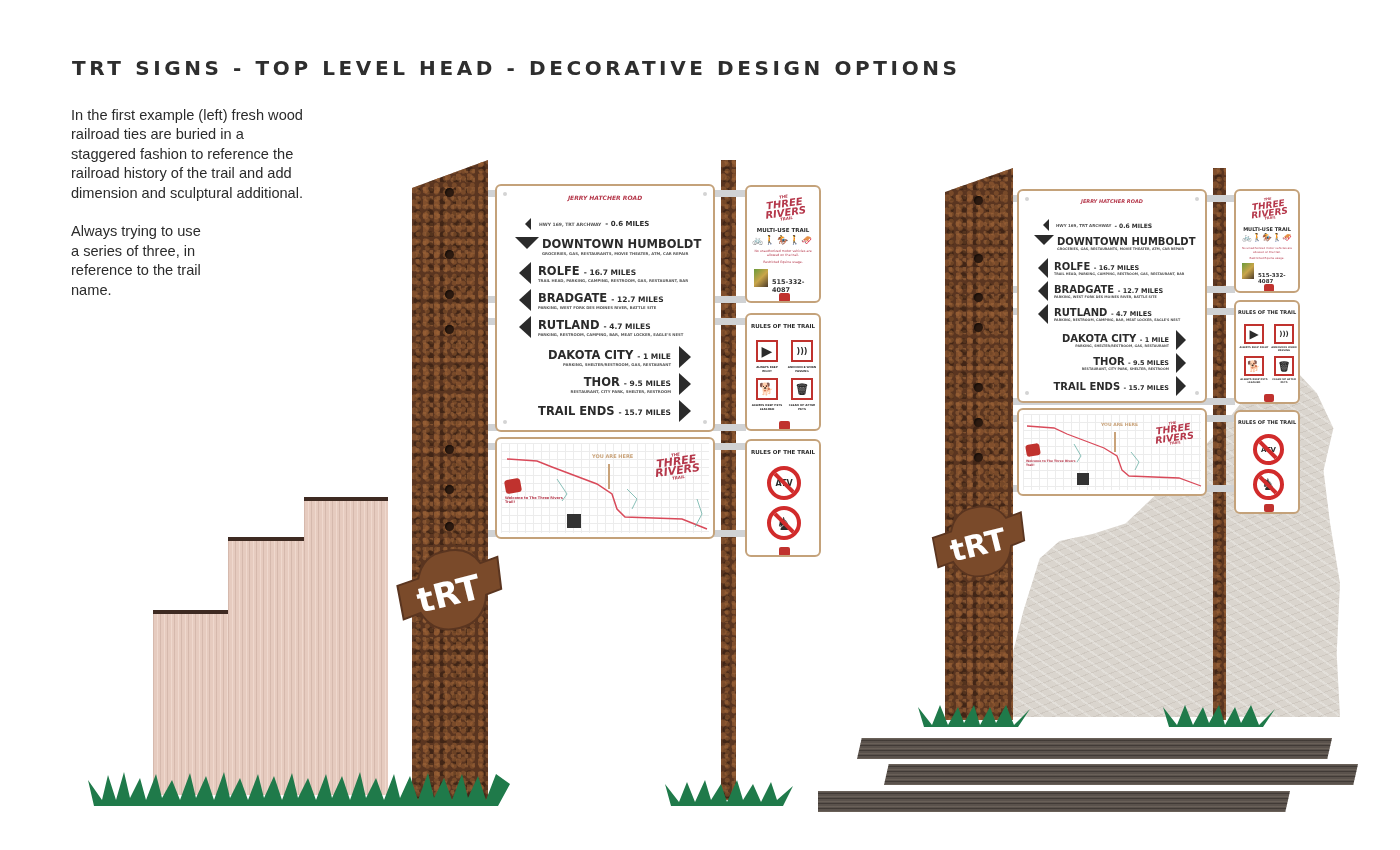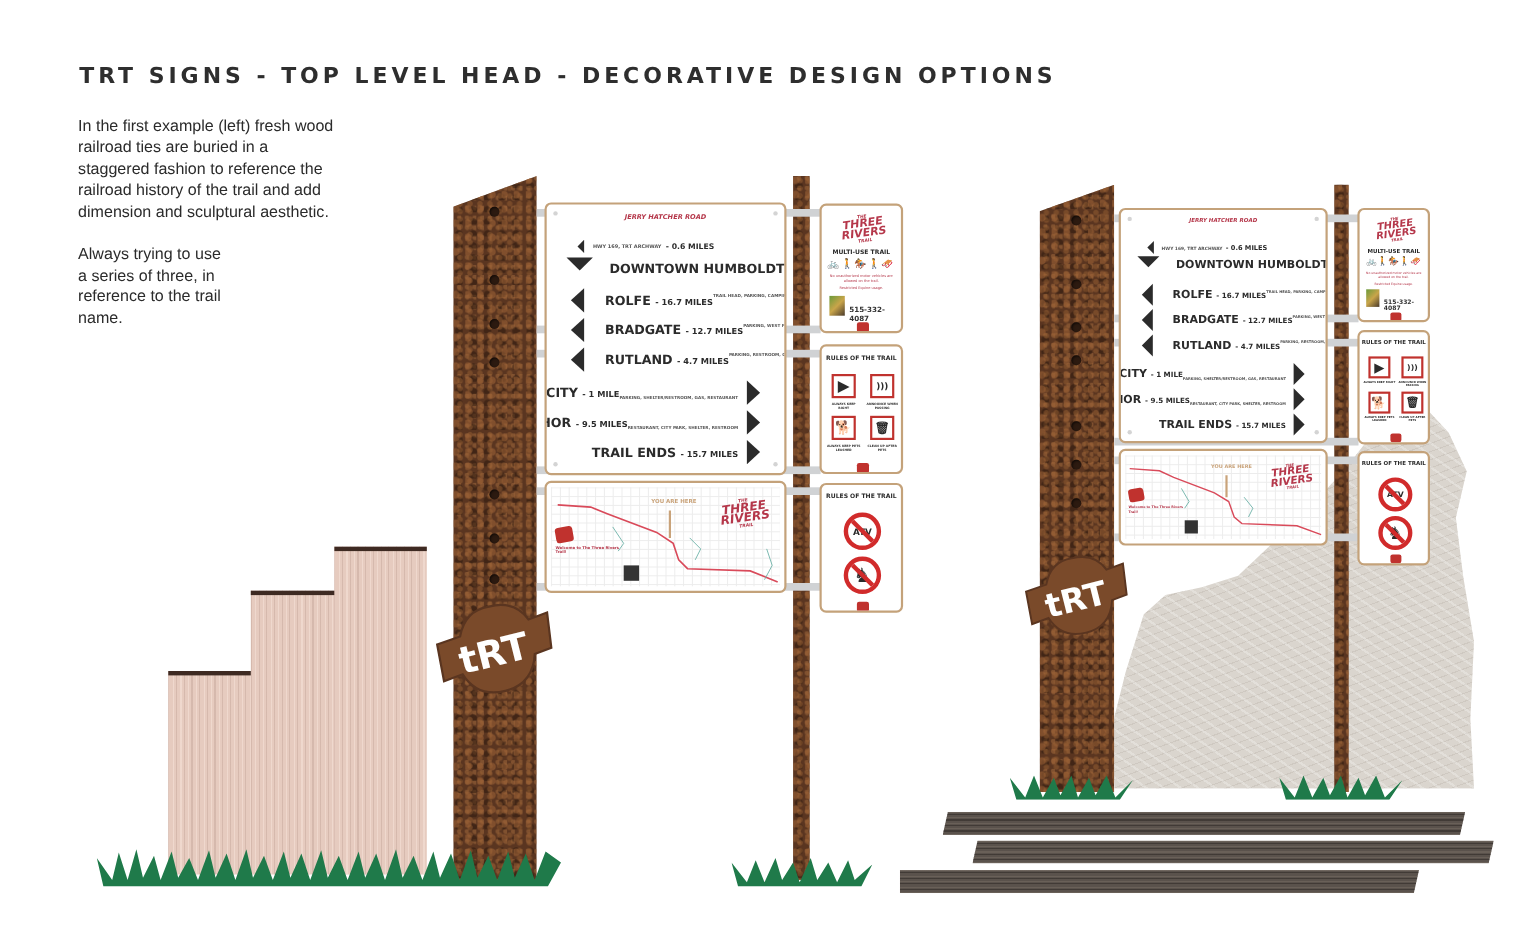--- a/index.html
+++ b/index.html
@@ -35,21 +35,21 @@
     background-image: repeating-linear-gradient(35deg, rgba(255,255,255,0.25) 0 2px, transparent 2px 9px), repeating-linear-gradient(-20deg, rgba(160,150,140,0.2) 0 1px, transparent 1px 7px); }
 
   .rail { position: absolute; height: 7px; background: #d0d2d4; }
 
   
   .panel { position: absolute; background: #fff; border: 2px solid #c4a27a; border-radius: 6px; overflow: hidden; }
   .panel .screw { position: absolute; width: 4px; height: 4px; border-radius: 50%; background: #d4d4d4; }
 
   .dir-header { text-align: center; color: #b5374a; font-weight: bold; font-style: italic; }
   .dir-row { position: absolute; display: flex; align-items: center; }
-  .dir-row .txt { display: flex; flex-direction: row; margin-left: 12px; }
+  .dir-row .txt { display: flex; flex-direction: column; }
   .dir-row .main { font-weight: bold; color: #2b2b2b; white-space: nowrap; font-family: "DejaVu Sans", sans-serif; }
   .dir-row .main .dist { font-weight: bold; }
   .dir-row .sub { color: #555; white-space: nowrap; font-weight: bold; }
   .arrow-l { width: 0; height: 0; border-top: 11px solid transparent; border-bottom: 11px solid transparent; border-right: 12px solid #2b2b2b; }
   .arrow-r { width: 0; height: 0; border-top: 11px solid transparent; border-bottom: 11px solid transparent; border-left: 12px solid #2b2b2b; }
   .arrow-d { width: 0; height: 0; border-left: 12px solid transparent; border-right: 12px solid transparent; border-top: 12px solid #2b2b2b; }
   .arrow-ls { width: 0; height: 0; border-top: 6px solid transparent; border-bottom: 6px solid transparent; border-right: 6px solid #2b2b2b; }
 
   
   .map-grid { position: absolute; inset: 4px; background-image: linear-gradient(#ececec 1px, transparent 1px), linear-gradient(90deg, #ececec 1px, transparent 1px); background-size: 8px 8px; }
@@ -66,21 +66,21 @@
 
   
   .grass { position: absolute; }
 </style>
 </head>
 <body>
 
 <div class="abs page-title">TRT SIGNS - TOP LEVEL HEAD - DECORATIVE DESIGN OPTIONS</div>
 
 <div class="abs desc">
-  <p>In the first example (left) fresh wood railroad ties are buried in a staggered fashion to reference the railroad history of the trail and add dimension and sculptural aesthetic.</p>
+  <p>In the first example (left) fresh wood railroad ties are buried in a staggered fashion to reference the railroad history of the trail and add dimension and sculptural additional.</p>
   <p class="narrow">Always trying to use a series of three, in reference to the trail name.</p>
 </div>
 
 <div class="abs tie-fresh" style="left:153px; top:610px; width:76px; height:185px;">
     <div class="tie-top"></div>
   </div>
 <div class="abs tie-fresh" style="left:228px; top:537px; width:78px; height:258px;">
     <div class="tie-top"></div>
   </div>
 <div class="abs tie-fresh" style="left:304px; top:497px; width:84px; height:298px;">

